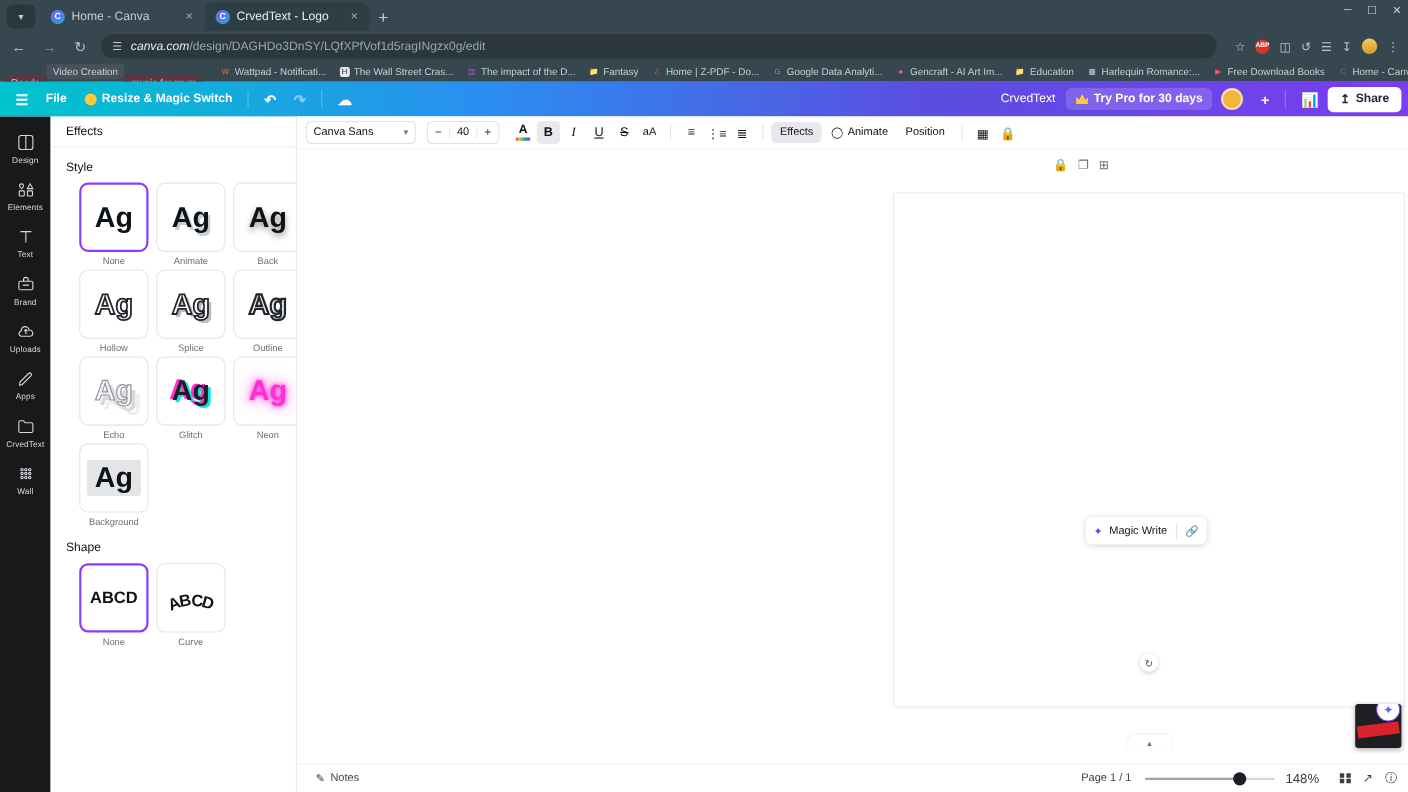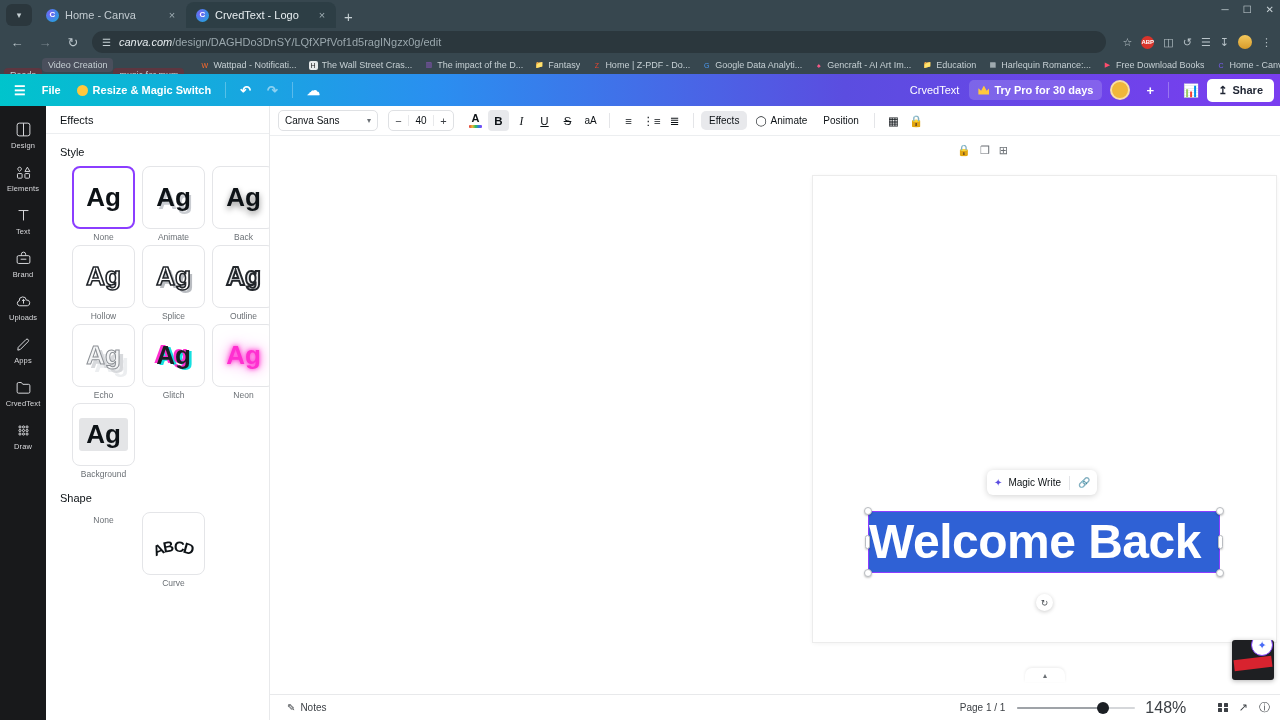--- a/index.html
+++ b/index.html
@@ -198,21 +198,21 @@
     display: flex; align-items: center; justify-content: center; font-size: 11px; color: #4a6cf7;
   }
 
   
   .status { height: 26px; display: flex; align-items: center; border-top: 1px solid #e8e9eb; background: #fff; padding: 0 10px; font-size: 10px; color: #3c4045; }
   .notes { display: flex; align-items: center; gap: 5px; padding: 3px 7px; border-radius: 5px; }
   .page-ind { font-size: 10px; color: #3c4045; margin-right: 12px; }
   .zoom-track { width: 118px; height: 2px; background: #d5d7da; border-radius: 1px; position: relative; margin-right: 10px; }
   .zoom-fill { position: absolute; left: 0; top: 0; height: 2px; width: 86px; background: #9fa3a8; border-radius: 1px; }
   .zoom-knob { position: absolute; left: 80px; top: -5px; width: 12px; height: 12px; border-radius: 50%; background: #1b1f24; }
-  .zoom-val { font-size: 16px; color: #3c4045; margin-right: 21px; }
+  .zoom-val { font-size: 12px; color: #3c4045; margin-right: 8px; }
   .st-ico { font-size: 11px; color: #3c4045; margin-left: 11px; }
   .grid-ico { display: grid; grid-template-columns: repeat(2,4px); grid-template-rows: repeat(2,4px); gap: 1.5px; }
   .grid-ico i { background: #3c4045; border-radius: .5px; display: block; }
 </style>
 </head>
 <body>
 
 <div class="browser">
 
   <div class="tabstrip">
@@ -446,21 +446,21 @@
               <circle cx="12" cy="7" r="1.5"></circle>
               <circle cx="17" cy="7" r="1.5"></circle>
               <circle cx="7" cy="12" r="1.5"></circle>
               <circle cx="12" cy="12" r="1.5"></circle>
               <circle cx="17" cy="12" r="1.5"></circle>
               <circle cx="7" cy="17" r="1.5"></circle>
               <circle cx="12" cy="17" r="1.5"></circle>
               <circle cx="17" cy="17" r="1.5"></circle>
             </svg>
           </span>
-        <span class="rail-label">Draw</span>
+        <span class="rail-label">Wall</span>
       </div>
     </div>
 
     <div class="panel">
       <div class="panel-head">Effects</div>
       <div class="panel-body">
         <div class="sec-title">Style</div>
         <div class="grid3">
           <div class="fx">
             <div class="fx-box sel">
@@ -520,20 +520,23 @@
             <div class="fx-box">
                 <span class="ag-bg">Ag</span>
               </div>
             <div class="fx-cap">Background</div>
           </div>
         </div>
 
         <div class="sec-title" style="margin-top:10px;">Shape</div>
         <div class="grid3">
           <div class="fx">
+            <div class="shape-box sel">
+                <span>ABCD</span>
+              </div>
             <div class="fx-cap">None</div>
           </div>
           <div class="fx">
             <div class="shape-box">
               <span class="curve-wrap">
                   <span style="transform:rotate(-22deg) translateY(3px)">A</span>
                   <span style="transform:rotate(-10deg)">B</span>
                   <span style="transform:rotate(2deg)">C</span>
                   <span style="transform:rotate(16deg) translateY(2px)">D</span>
                 </span>
@@ -594,32 +597,20 @@
 
         <div class="page"></div>
 
         <div class="magic-bar">
           <span style="color:#5b4de0;">✦</span>
           <span>Magic Write</span>
           <span class="magic-div"></span>
           <span style="color:#3c4045;">🔗</span>
         </div>
 
-        <div class="sel-box">
-          <div class="sel-fill">
-            <span class="sel-text">Welcome Back</span>
-          </div>
-          <div class="sel-border"></div>
-          <span class="hdl tl"></span>
-          <span class="hdl tr"></span>
-          <span class="hdl bl"></span>
-          <span class="hdl br"></span>
-          <span class="hdl ml"></span>
-          <span class="hdl mr"></span>
-        </div>
 
         <div class="rotate-btn">
           <span>↻</span>
         </div>
 
         <div class="drawer-tab">
           <span>▴</span>
         </div>
 
         <div class="promo">

